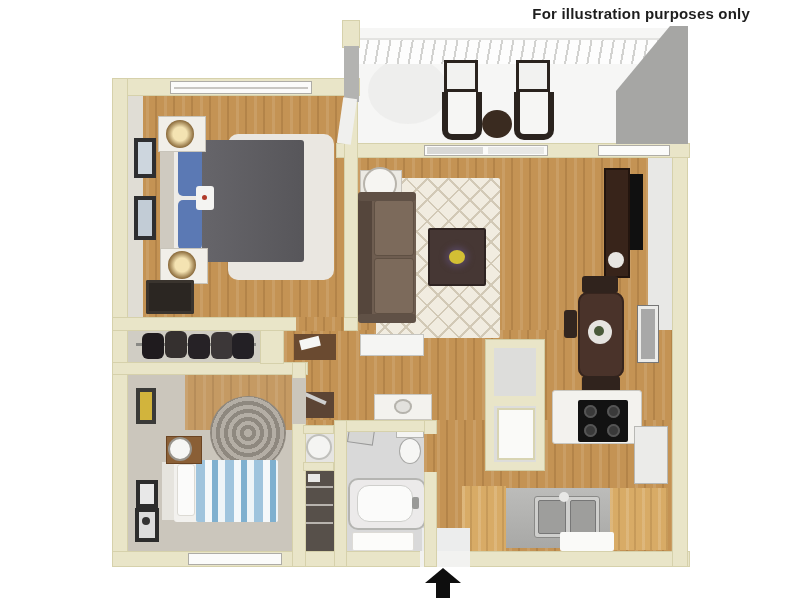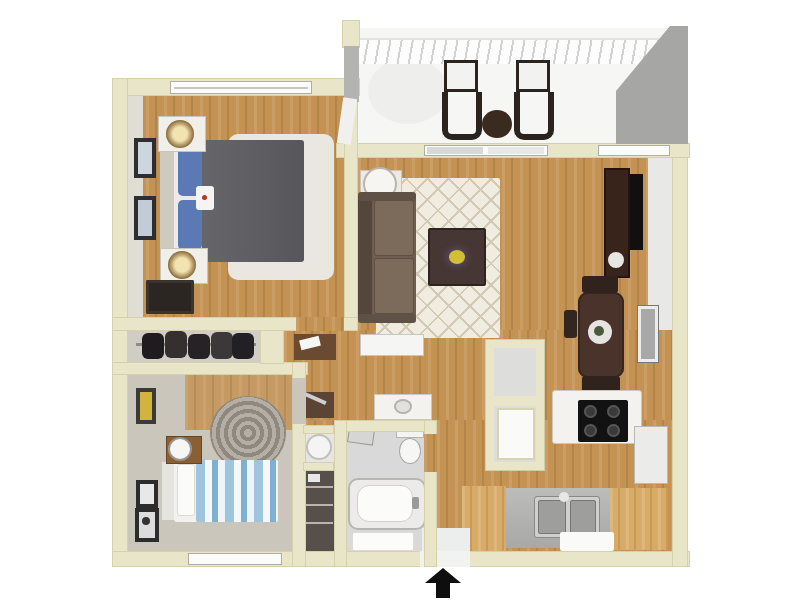--- a/index.html
+++ b/index.html
@@ -35,20 +35,21 @@
   }
   .slab{background:#b3b3b1;}
   .arrow-head{width:0;height:0;border-left:18px solid transparent;border-right:18px solid transparent;border-bottom:15px solid #0e0e0e;}
   .arrow-shaft{background:#0e0e0e;}
 </style>
 </head>
 <body>
 
 <div id="canvas">
 
+  <div class="abs disclaimer" style="left:420px;top:5px;width:330px;text-align:right;">For illustration purposes only</div>
 
   <div class="abs" style="left:350px;top:28px;width:322px;height:117px;background:#f6f6f5;"></div>
   <div class="abs circ" style="left:368px;top:58px;width:80px;height:66px;background:#ebebea;opacity:.7;"></div>
   <div class="abs wood" style="left:128px;top:96px;width:217px;height:221px;"></div>
   <div class="abs" style="left:128px;top:96px;width:15px;height:221px;background:#e0ddd5;"></div>
   <div class="abs wood" style="left:358px;top:158px;width:314px;height:172px;"></div>
   <div class="abs" style="left:648px;top:158px;width:24px;height:262px;background:#e8e8e6;"></div>
   <div class="abs wood" style="left:284px;top:330px;width:388px;height:90px;"></div>
   <div class="abs wood" style="left:305px;top:420px;width:29px;height:12px;"></div>
   <div class="abs wood" style="left:437px;top:420px;width:235px;height:131px;"></div>

